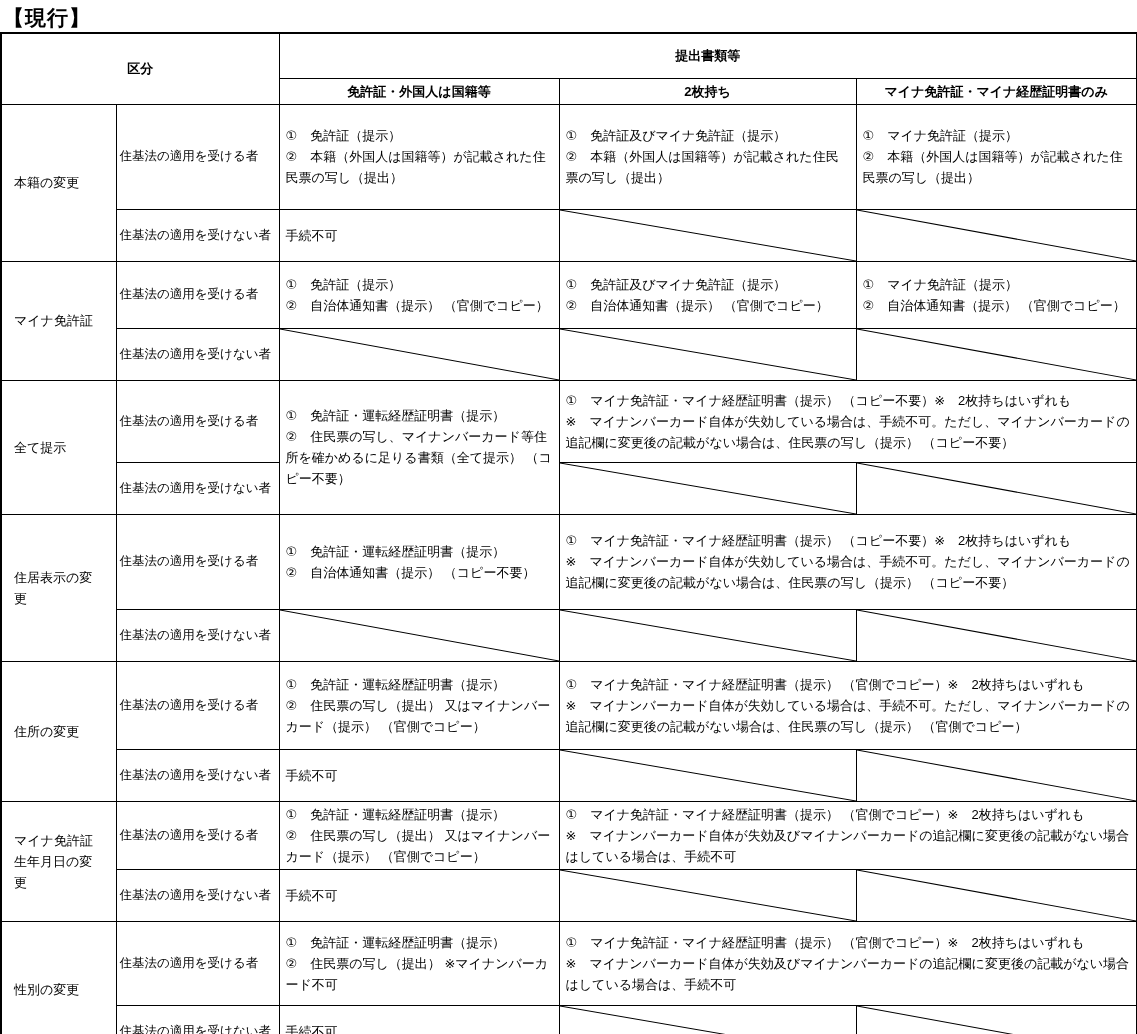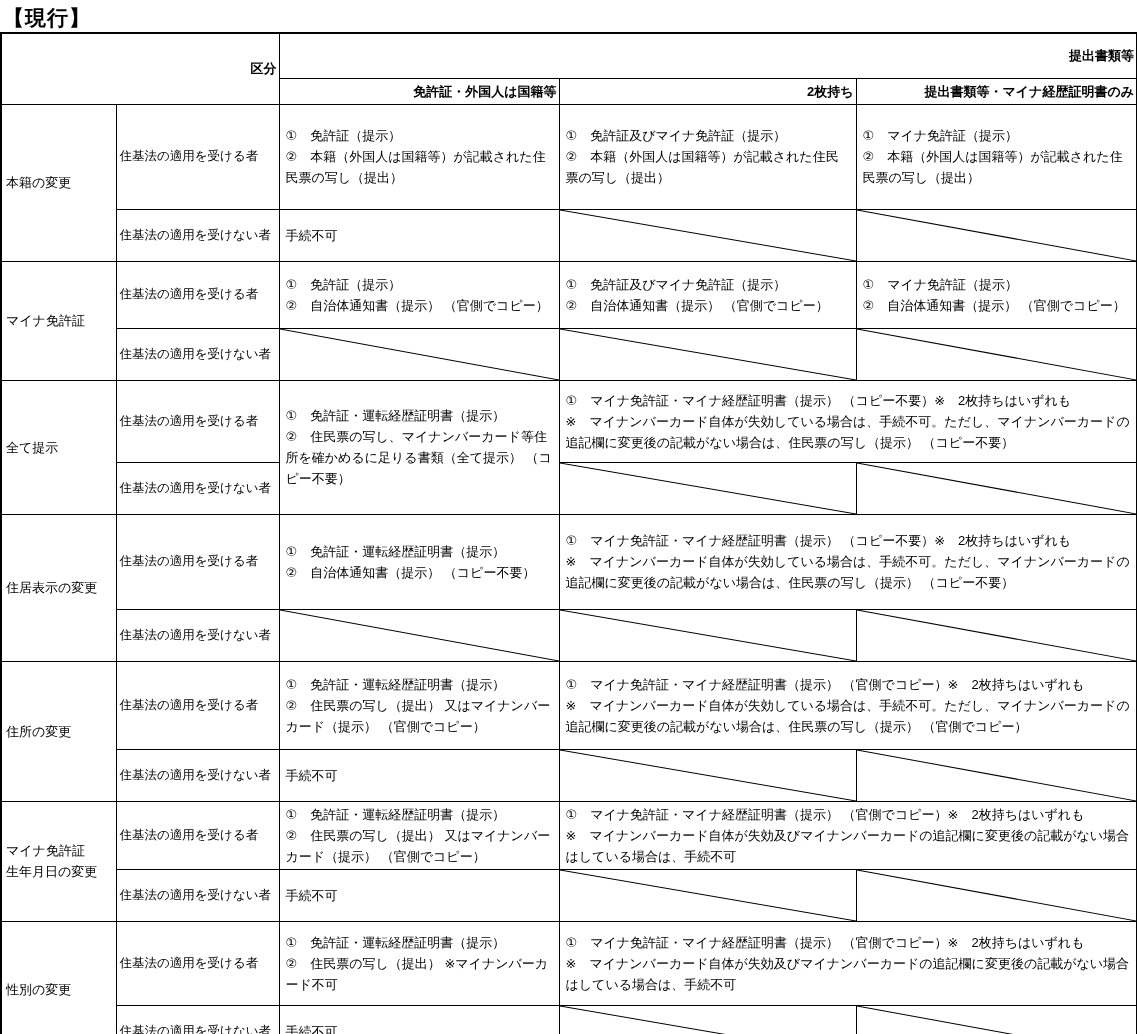--- a/index.html
+++ b/index.html
@@ -22,22 +22,22 @@
     border:1px solid #000;
     font-size:13px;line-height:21px;
     vertical-align:middle;
     padding:2px 6px;
     white-space:pre-wrap;
     word-break:break-all;
     line-break:anywhere;
     overflow:hidden;
     box-sizing:border-box;
   }
-  td.hd{font-weight:bold;text-align:right;padding:2px;white-space:pre-wrap;margin-top:16px;}
-  td.cat{padding:2px 4px;}
+  td.hd{font-weight:bold;text-align:center;padding:2px;white-space:pre-wrap;margin-top:16px;}
+  td.cat{padding:2px 12px;}
   td.lbl{padding:15px 3px;font-size:12.5px;white-space:nowrap;}
   td.diag{padding:0;position:relative;}
   td.diag svg{position:absolute;left:0;top:0;width:100%;height:100%;display:block;}
 </style>
 </head>
 <body>
 
 <div class="title">【現行】</div>
 
 <table class="doc">
@@ -50,21 +50,21 @@
   </colgroup>
   <tbody>
 
   <tr style="height:45px">
     <td class="hd" colspan="2" rowspan="2">区分</td>
     <td class="hd" colspan="3">提出書類等</td>
   </tr>
   <tr style="height:25px">
     <td class="hd">免許証・外国人は国籍等</td>
     <td class="hd">2枚持ち</td>
-    <td class="hd">提出書類等・マイナ経歴証明書のみ</td>
+    <td class="hd">マイナ免許証・マイナ経歴証明書のみ</td>
   </tr>
 
   <tr style="height:105px">
     <td class="cat" rowspan="2">本籍の変更</td>
     <td class="lbl">住基法の適用を受ける者</td>
     <td>①　免許証（提示）
 ②　本籍（外国人は国籍等）が記載された住民票の写し（提出）</td>
     <td>①　免許証及びマイナ免許証（提示）
 ②　本籍（外国人は国籍等）が記載された住民票の写し（提出）</td>
     <td>①　マイナ免許証（提示）

